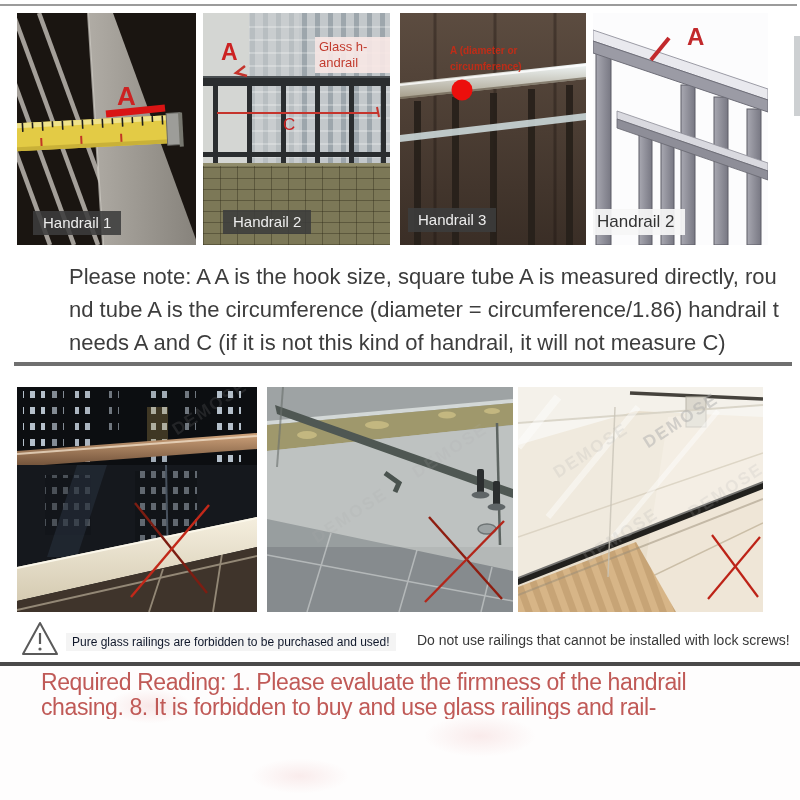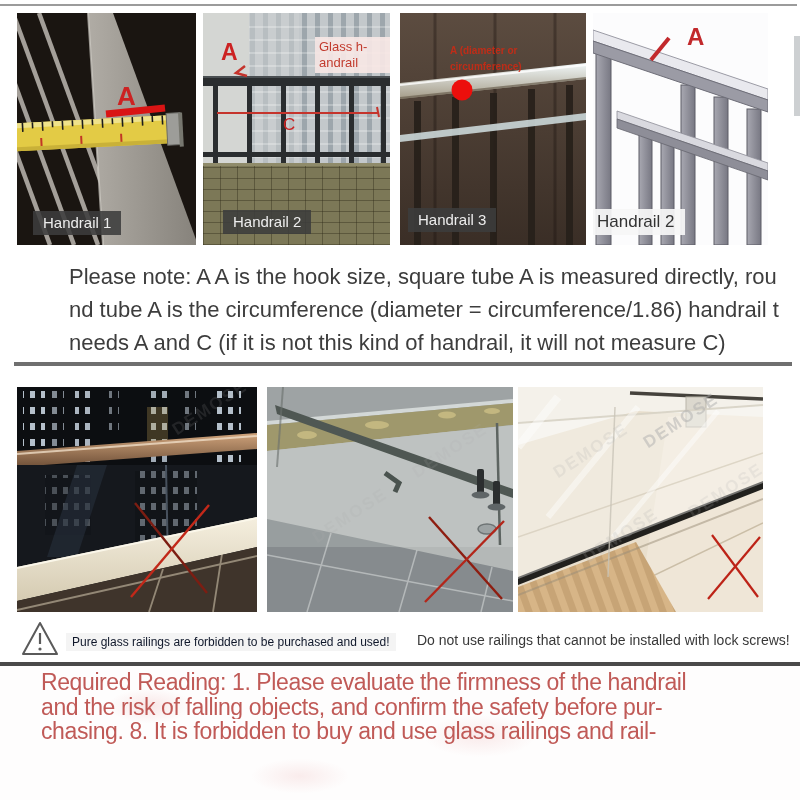--- a/index.html
+++ b/index.html
@@ -320,16 +320,15 @@
     </svg>
   </span>
   <span class="cap1">Pure glass railings are forbidden to be purchased and used!</span>
   <span class="cap2">Do not use railings that cannot be installed with lock screws!</span>
 
   <div class="divider2"></div>
 
   <div class="warnbg"></div>
   <div class="warning">
     <div>Required Reading: 1. Please evaluate the firmness of the handrail</div>
-    <div>and the risk of falling objects, and confirm the safety before pur-</div>
     <div>chasing. 8. It is forbidden to buy and use glass railings and rail-</div>
   </div>
 </div>
 
 </body></html>

